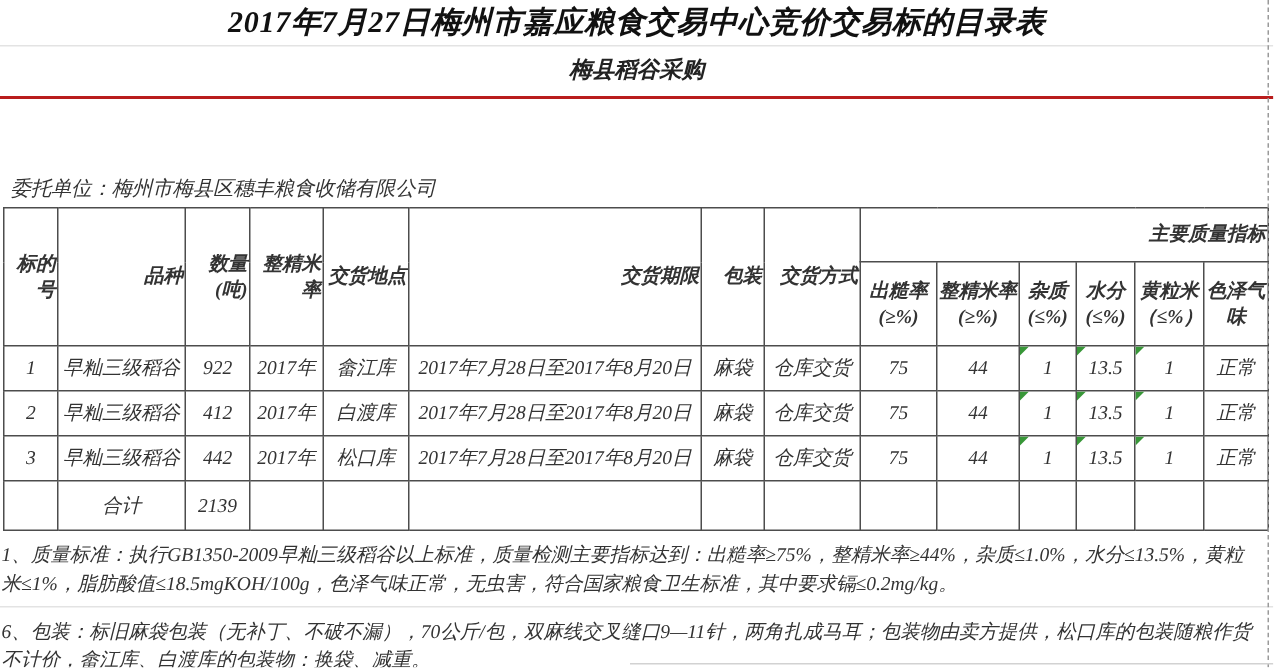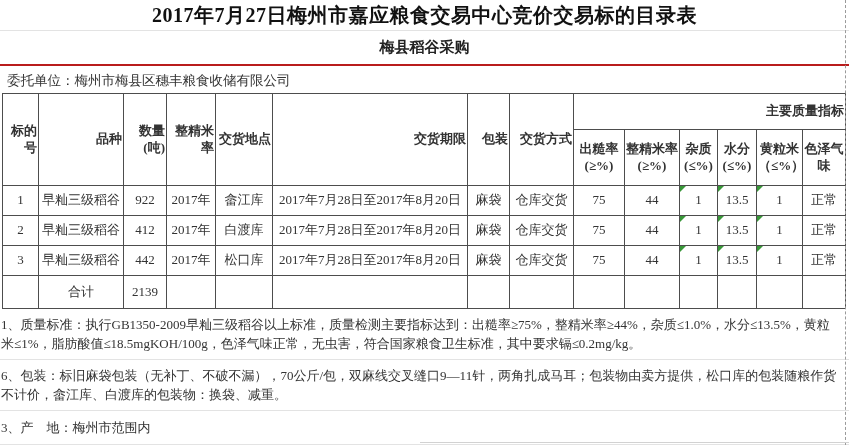--- a/index.html
+++ b/index.html
@@ -3,20 +3,21 @@
 <meta charset="utf-8">
 <style>
   html,body{margin:0;padding:0;background:#fff;}
   .page{
     position:relative;
     width:849px;height:445px;
     background:#fff;
     overflow:hidden;
     font-family:"Liberation Serif","DejaVu Serif",serif;
     color:#333;
+    font-style:italic;
   }
   
   .title-row{
     height:30px;
     border-bottom:1px solid #e3e3e3;
     text-align:center;
     font-size:20px;font-weight:bold;color:#111;
     line-height:30px;
     letter-spacing:0.5px;
     white-space:nowrap;
@@ -26,20 +27,21 @@
     border-bottom:2px solid #b91c1c;
     text-align:center;
     font-size:15px;font-weight:bold;color:#222;
     line-height:33px;
   }
   .client-row{
     height:27px;
     font-size:13.5px;color:#333;
     line-height:29px;
     padding-left:7px;
+    margin-top:45px;
   }
   
   table.catalog{
     border-collapse:collapse;
     table-layout:fixed;
     margin-left:2px;
     width:843px;
     font-size:13px;color:#333;
   }
   table.catalog td{

